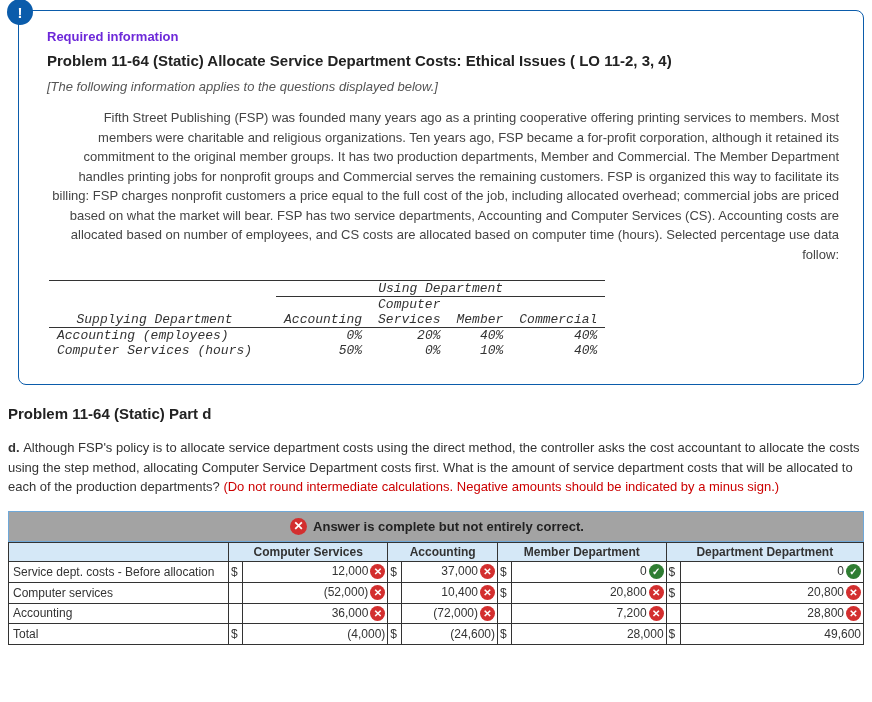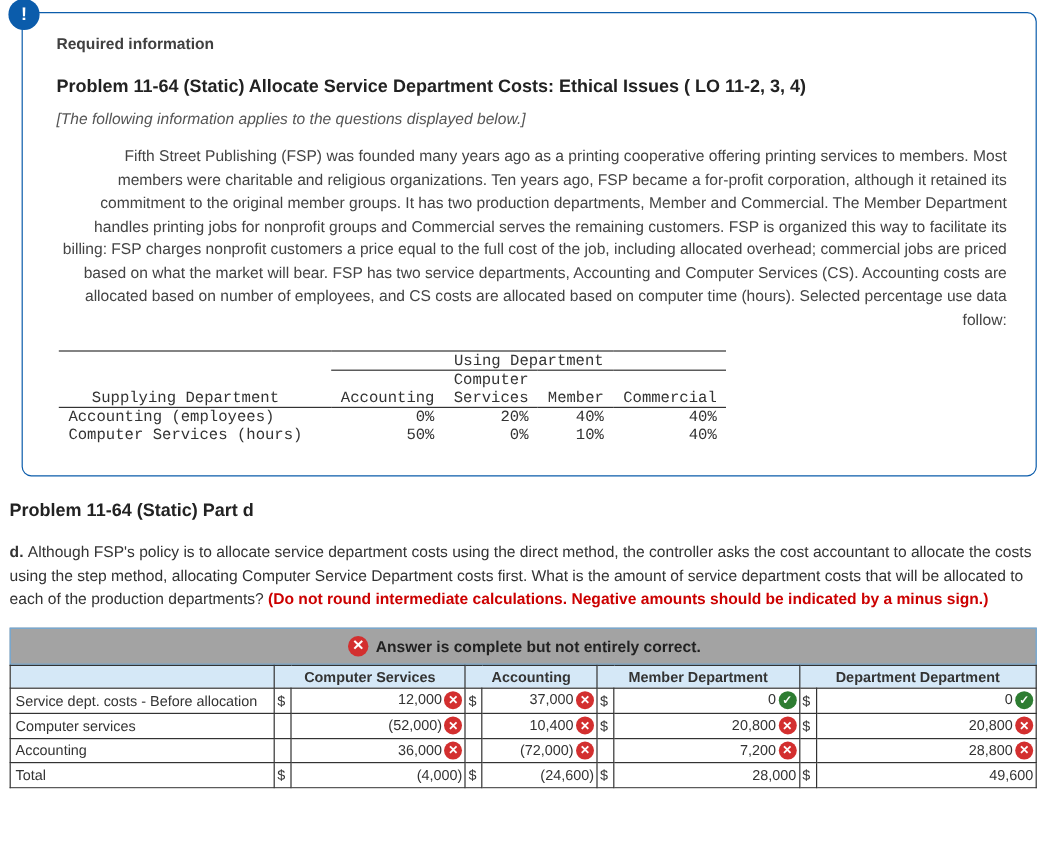--- a/index.html
+++ b/index.html
@@ -1,30 +1,30 @@
 <!DOCTYPE html>
 <html><head>
 <meta charset="utf-8">
 <style>
 * { box-sizing: border-box; margin: 0; padding: 0; }
 body { font-family: Arial, Helvetica, sans-serif; font-size: 13px; color: #333; background: #fff; width: 872px; }
 .card { border: 1.5px solid #0b5cab; border-radius: 8px; margin: 10px 8px 20px 18px; padding: 18px 24px 22px 28px; position: relative; }
 .badge { position: absolute; top: -12px; left: -12px; width: 26px; height: 26px; background: #0b5cab; border-radius: 50%; display: flex; align-items: center; justify-content: center; color: #fff; font-weight: bold; font-size: 15px; }
-.req { color: #404040; font-weight: bold; font-size: 13px; margin-bottom: 20px; }
+.req { color: #6d28d9; font-weight: bold; font-size: 13px; margin-bottom: 8px; }
 .prob-title { font-weight: bold; font-size: 15px; color: #222; margin-bottom: 10px; }
 .italic-note { font-style: italic; color: #555; margin-bottom: 14px; font-size: 13px; }
 .body-text { color: #444; font-size: 13px; line-height: 1.5; margin-bottom: 16px; text-align: right; }
 .mono-table { font-family: "Courier New", monospace; font-size: 13px; color: #333; margin-left: 2px; margin-bottom: 4px; border-collapse: collapse; }
-.mono-table td { padding: 0 8px; white-space: nowrap; }
+.mono-table td { padding: 0 8px; white-space: nowrap; font-style: italic; }
 .mono-table .hdr-top td { border-top: 1px solid #333; }
 .mono-table .hdr-bot td { border-bottom: 1px solid #333; text-align: center; }
 .mono-table .num { text-align: right; }
 .part-title { font-weight: bold; font-size: 15px; color: #222; margin: 0 8px 16px 8px; }
 .part-body { font-size: 13px; color: #333; line-height: 1.5; margin: 0 8px 14px 8px; }
-.red { color: #c00; font-weight: bold; }
+.red { color: #c00; font-weight: normal; }
 .feedback-bar { background: #a3a3a3; border: 1px solid #6fa8d8; padding: 6px 8px; text-align: center; font-weight: bold; font-size: 13px; color: #222; display: flex; align-items: center; justify-content: center; gap: 6px; }
 .answer-wrap { margin: 0 8px; }
 .ans-table { border-collapse: collapse; width: 100%; font-size: 12px; }
 .ans-table th, .ans-table td { border: 1px solid #333; padding: 2px 4px; }
 .ans-table th { background: #d5e8f7; font-weight: bold; text-align: center; }
 .ans-table td.label { text-align: left; padding-left: 4px; }
 .ans-table td.cur { width: 14px; text-align: left; padding: 3px 2px; }
 .ans-table td.val { text-align: right; padding-right: 2px; white-space: nowrap; }
 .icon { display: inline-flex; width: 15px; height: 15px; border-radius: 50%; align-items: center; justify-content: center; font-size: 10px; color: #fff; vertical-align: middle; margin-left: 2px; font-weight: bold; }
 .icon.x { background: #d32f2f; }

